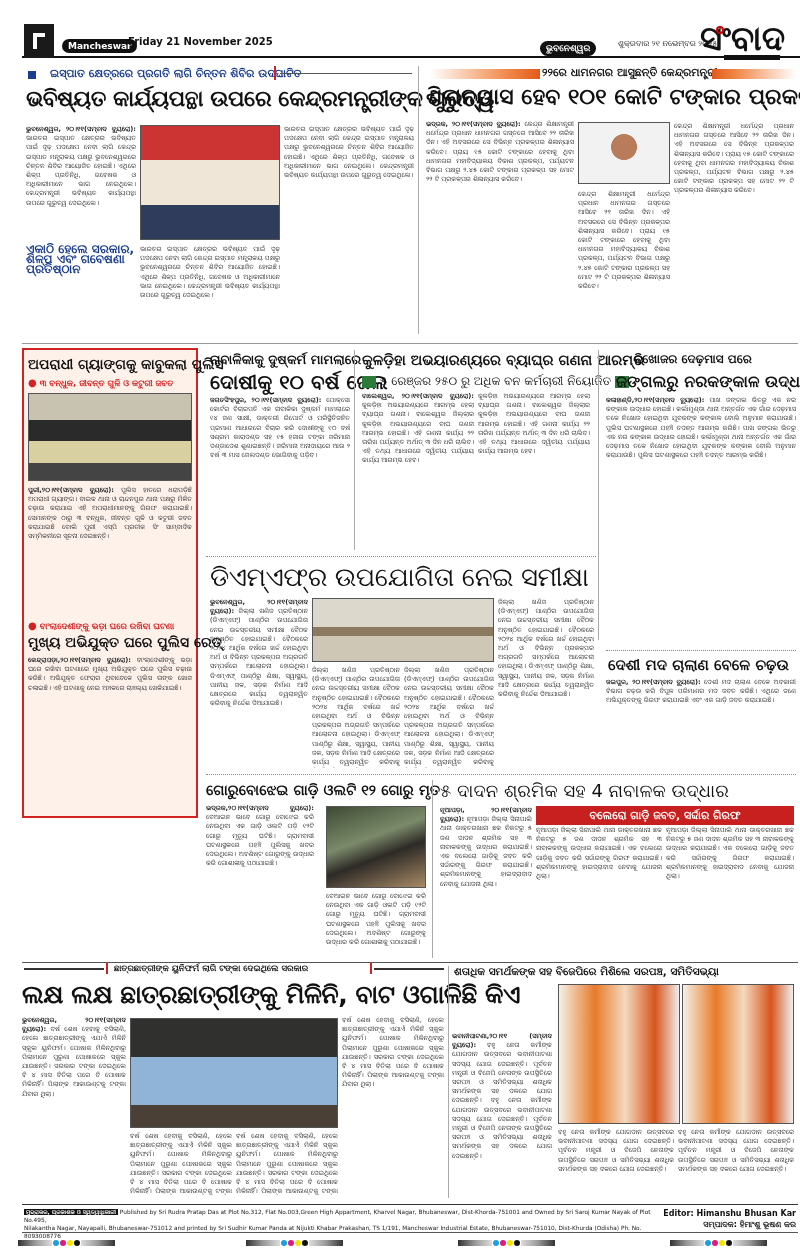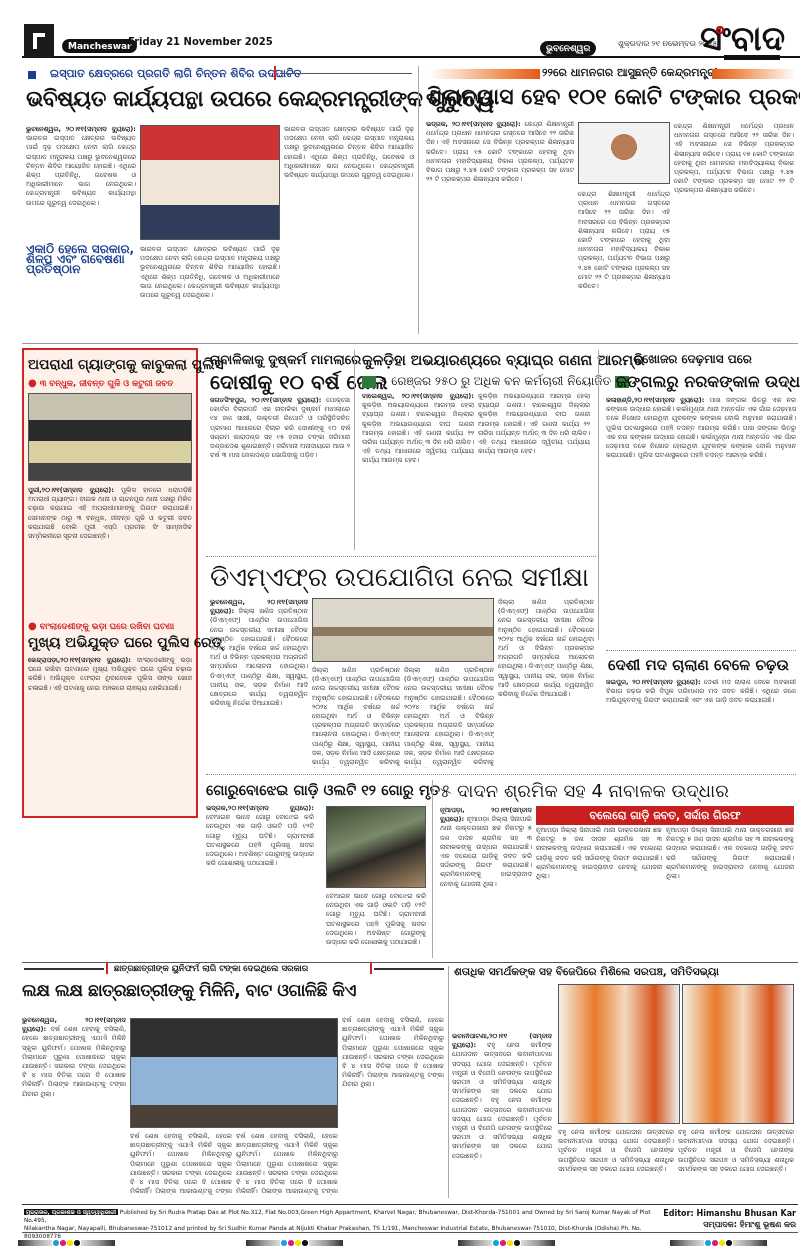--- a/index.html
+++ b/index.html
@@ -166,21 +166,21 @@
 <div class="abs body-text" style="left:536px;top:826px;width:126px;height:130px;">ନୂଆପଡ଼ା ଜିଲ୍ଲା ସିନାପାଲି ଥାନା ଡାକ୍ତରଖାନା ଛକ ନିକଟରୁ ୫ ଜଣ ଦାଦନ ଶ୍ରମିକ ସହ ୩ ନାବାଳକଙ୍କୁ ଉଦ୍ଧାର କରାଯାଇଛି। ଏକ ବଲେରୋ ଗାଡ଼ିକୁ ଜବତ କରି ସର୍ଦ୍ଦାରଙ୍କୁ ଗିରଫ କରାଯାଇଛି। ଶ୍ରମିକମାନଙ୍କୁ ହାଇଦ୍ରାବାଦ ନେବାକୁ ଯୋଜନା ଥିଲା।</div>
 <div class="abs body-text" style="left:666px;top:826px;width:128px;height:130px;">ନୂଆପଡ଼ା ଜିଲ୍ଲା ସିନାପାଲି ଥାନା ଡାକ୍ତରଖାନା ଛକ ନିକଟରୁ ୫ ଜଣ ଦାଦନ ଶ୍ରମିକ ସହ ୩ ନାବାଳକଙ୍କୁ ଉଦ୍ଧାର କରାଯାଇଛି। ଏକ ବଲେରୋ ଗାଡ଼ିକୁ ଜବତ କରି ସର୍ଦ୍ଦାରଙ୍କୁ ଗିରଫ କରାଯାଇଛି। ଶ୍ରମିକମାନଙ୍କୁ ହାଇଦ୍ରାବାଦ ନେବାକୁ ଯୋଜନା ଥିଲା।</div>
 
 <div class="abs hrule" style="left:22px;top:962px;width:776px;background:#555;"></div>
 
 <div class="abs hrule" style="left:24px;top:968px;width:80px;background:#333;height:2px;"></div>
 <div class="abs" style="left:106px;top:962px;width:2px;height:12px;background:#d32222;"></div>
 <div class="abs" style="left:114px;top:963px;font-size:8.5px;font-weight:bold;white-space:nowrap;">ଛାତ୍ରଛାତ୍ରୀଙ୍କ ୟୁନିଫର୍ମ ଲାଗି ଟଙ୍କା ଦେଇଥିଲେ ସରକାର</div>
 <div class="abs" style="left:370px;top:962px;width:2px;height:12px;background:#d32222;"></div>
 <div class="abs hrule" style="left:374px;top:968px;width:70px;background:#333;height:2px;"></div>
-<div class="abs hl-xl" style="left:22px;top:980px;font-size:17px;">ଲକ୍ଷ ଲକ୍ଷ ଛାତ୍ରଛାତ୍ରୀଙ୍କୁ ମିଳିନି, ବାଟ ଓଗାଳିଛି କିଏ</div>
+<div class="abs hl-xl" style="left:22px;top:980px;font-size:25px;">ଲକ୍ଷ ଲକ୍ଷ ଛାତ୍ରଛାତ୍ରୀଙ୍କୁ ମିଳିନି, ବାଟ ଓଗାଳିଛି କିଏ</div>
 <div class="abs body-text" style="left:22px;top:1016px;width:104px;height:180px;">
   <b>ଭୁବନେଶ୍ୱର, ୨୦।୧୧(ସମ୍ବାଦ ବ୍ୟୁରୋ):</b>
   <span>ବର୍ଷ ଶେଷ ହେବାକୁ ବସିଲାଣି, ହେଲେ ଛାତ୍ରଛାତ୍ରୀଙ୍କୁ ଏଯାଏଁ ମିଳିନି ସ୍କୁଲ ୟୁନିଫର୍ମ। ପୋଷାକ ମିଳିନଥିବାରୁ ପିଲାମାନେ ପୁରୁଣା ପୋଷାକରେ ସ୍କୁଲ ଯାଉଛନ୍ତି। ସରକାର ଟଙ୍କା ଦେଇଥିଲେ ବି ୪ ମାସ ବିତିଲା ପରେ ବି ପୋଷାକ ମିଳିନାହିଁ। ପିଲାଙ୍କ ଆକାଉଣ୍ଟକୁ ଟଙ୍କା ଯିବାର ଥିଲା।</span>
 </div>
 <div class="abs photo kids" style="left:130px;top:1018px;width:208px;height:110px;"></div>
 <div class="abs body-text" style="left:130px;top:1132px;width:102px;height:64px;">ବର୍ଷ ଶେଷ ହେବାକୁ ବସିଲାଣି, ହେଲେ ଛାତ୍ରଛାତ୍ରୀଙ୍କୁ ଏଯାଏଁ ମିଳିନି ସ୍କୁଲ ୟୁନିଫର୍ମ। ପୋଷାକ ମିଳିନଥିବାରୁ ପିଲାମାନେ ପୁରୁଣା ପୋଷାକରେ ସ୍କୁଲ ଯାଉଛନ୍ତି। ସରକାର ଟଙ୍କା ଦେଇଥିଲେ ବି ୪ ମାସ ବିତିଲା ପରେ ବି ପୋଷାକ ମିଳିନାହିଁ। ପିଲାଙ୍କ ଆକାଉଣ୍ଟକୁ ଟଙ୍କା ଯିବାର ଥିଲା।</div>
 <div class="abs body-text" style="left:236px;top:1132px;width:102px;height:64px;">ବର୍ଷ ଶେଷ ହେବାକୁ ବସିଲାଣି, ହେଲେ ଛାତ୍ରଛାତ୍ରୀଙ୍କୁ ଏଯାଏଁ ମିଳିନି ସ୍କୁଲ ୟୁନିଫର୍ମ। ପୋଷାକ ମିଳିନଥିବାରୁ ପିଲାମାନେ ପୁରୁଣା ପୋଷାକରେ ସ୍କୁଲ ଯାଉଛନ୍ତି। ସରକାର ଟଙ୍କା ଦେଇଥିଲେ ବି ୪ ମାସ ବିତିଲା ପରେ ବି ପୋଷାକ ମିଳିନାହିଁ। ପିଲାଙ୍କ ଆକାଉଣ୍ଟକୁ ଟଙ୍କା ଯିବାର ଥିଲା।</div>
 <div class="abs body-text" style="left:342px;top:1016px;width:102px;height:180px;">ବର୍ଷ ଶେଷ ହେବାକୁ ବସିଲାଣି, ହେଲେ ଛାତ୍ରଛାତ୍ରୀଙ୍କୁ ଏଯାଏଁ ମିଳିନି ସ୍କୁଲ ୟୁନିଫର୍ମ। ପୋଷାକ ମିଳିନଥିବାରୁ ପିଲାମାନେ ପୁରୁଣା ପୋଷାକରେ ସ୍କୁଲ ଯାଉଛନ୍ତି। ସରକାର ଟଙ୍କା ଦେଇଥିଲେ ବି ୪ ମାସ ବିତିଲା ପରେ ବି ପୋଷାକ ମିଳିନାହିଁ। ପିଲାଙ୍କ ଆକାଉଣ୍ଟକୁ ଟଙ୍କା ଯିବାର ଥିଲା।</div>
 <div class="abs vrule" style="left:448px;top:966px;height:232px;"></div>
 

